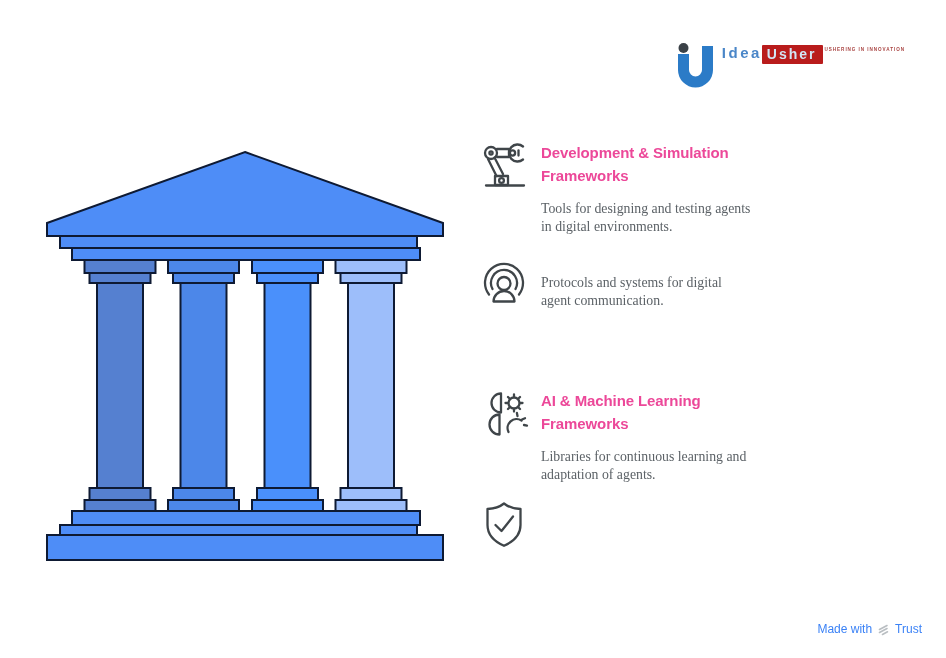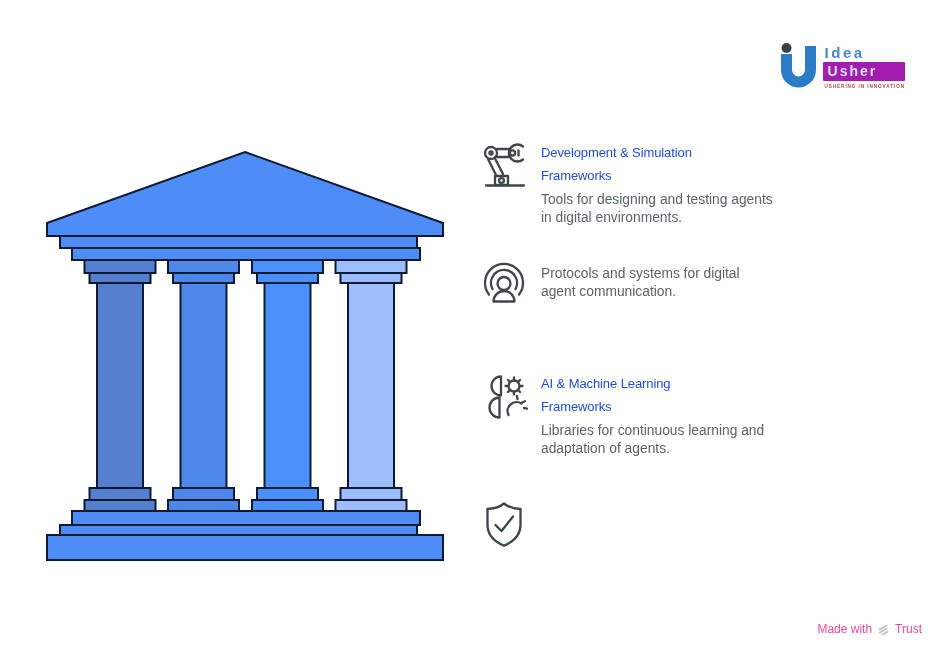--- a/index.html
+++ b/index.html
@@ -15,31 +15,31 @@
 
   
   .logo {
     position: absolute;
     top: 42px;
     right: 41px;
     display: flex;
     align-items: flex-start;
     gap: 4px;
   }
-  .logo-text { display: flex; flex-direction: column; margin-top: 2px; }
+  .logo-text { display: flex; flex-direction: row; margin-top: 2px; }
   .logo-idea {
     font-size: 15px;
     font-weight: bold;
     letter-spacing: 2.5px;
     color: #4a86c8;
     line-height: 17px;
     padding-left: 2px;
   }
   .logo-usher {
-    background: #a21caf;
+    background: #b91c1c;
     color: #d3e6f6;
     font-size: 14px;
     font-weight: bold;
     letter-spacing: 2px;
     line-height: 16px;
     padding: 1px 6px 2px 5px;
     border-radius: 1px;
     margin-top: 1px;
   }
   .logo-tagline {
@@ -58,49 +58,50 @@
   
   .item {
     position: absolute;
     left: 478px;
     display: flex;
     align-items: flex-start;
     gap: 11px;
   }
   .item-1 { top: 138px; }
   .item-2 { top: 258px; }
-  .item-3 { top: 369px; }
+  .item-3 { top: 386px; }
   .item-4 { top: 498px; }
   .item-icon { flex: 0 0 52px; width: 52px; height: 52px; }
   .item-text { width: 268px; padding-top: 3px; }
   .item-title {
-    font-size: 13px;
-    font-weight: normal;
-    color: #1d4ed8;
+    font-size: 15px;
+    font-weight: bold;
+    color: #ec4899;
     line-height: 23px;
     letter-spacing: -0.1px;
     white-space: pre-line;
   }
   .item-desc {
     font-size: 13.8px;
     color: #5c6267;
     line-height: 18px;
-    margin-top: 4px;
+    margin-top: 13px;
     white-space: pre-line;
+    font-family: Liberation Serif, serif;
   }
 
   
   .credit {
     position: absolute;
     right: 24px;
     top: 622px;
     display: flex;
     align-items: center;
     gap: 5px;
-    color: #ec4899;
+    color: #3b82f6;
     font-size: 12px;
   }
   .credit .napkin-mark { display: inline-block; }
 </style>
 </head>
 <body>
 
 <div class="canvas">
 
   <div class="logo">

